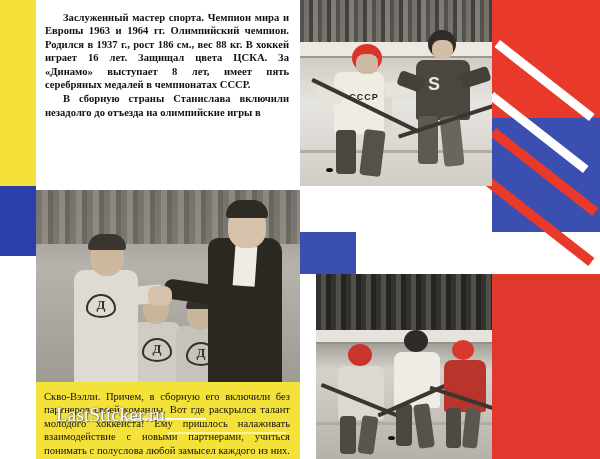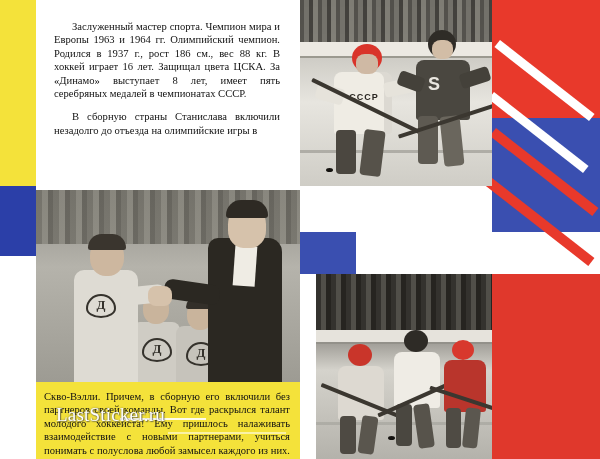--- a/index.html
+++ b/index.html
@@ -129,22 +129,23 @@
     text-align: justify;
   }
   .text-col .title {
     text-align: center;
     font-weight: bold;
     margin-bottom: 2px;
     letter-spacing: 0.3px;
     font-size: 11px;
   }
   .text-col p {
-    margin: 10px;
+    margin: 1px;
     text-indent: 18px;
+    font-weight: bold;
   }
 
   .caption-col {
     position: absolute;
     left: 36px; top: 390px;
     width: 262px;
     padding: 0 8px;
     box-sizing: border-box;
     color: #111111;
     font-size: 10.6px;

